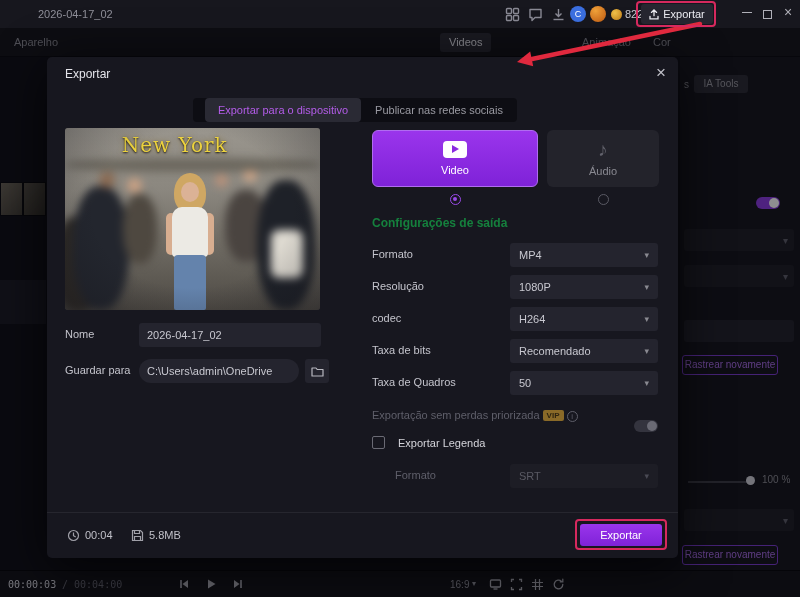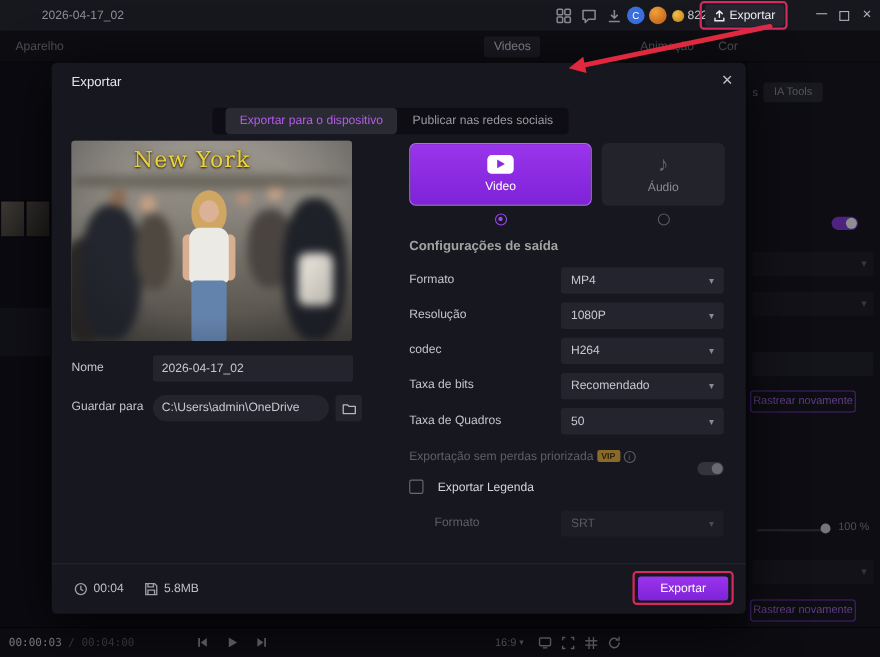--- a/index.html
+++ b/index.html
@@ -86,21 +86,21 @@
   #audio-btn { left:500px; top:73px; width:112px; height:57px; background:#23232b; }
   #audio-btn .lbl { color:#8a8a92; font-size:11px; }
   .vid-glyph { width:24px; height:17px; background:#ffffff; border-radius:4px; position:relative; }
   .vid-glyph::after { content:""; position:absolute; left:9px; top:4px; border-left:7px solid #8a2be0; border-top:4.5px solid transparent; border-bottom:4.5px solid transparent; }
   .note-glyph { font-size:19px; color:#62626c; line-height:19px; }
 
   .radio { width:11px; height:11px; border-radius:50%; border:1.5px solid #5a5a64; }
   .radio.sel { border-color:#9a4ae8; position:relative; }
   .radio.sel::after { content:""; position:absolute; left:2px; top:2px; width:4px; height:4px; border-radius:50%; background:#9a4ae8; }
 
-  .out-heading { font-size:12px; color:#a3a3a3; font-weight:bold; }
+  .out-heading { font-size:12px; color:#15803d; font-weight:bold; }
 
   .vip { display:inline-block; background:#8a6a28; color:#2e2410; font-size:8px; font-weight:bold; border-radius:2px; padding:1px 4px; vertical-align:1px; }
   .info-i { display:inline-block; width:11px; height:11px; border:1px solid #5f5f6a; border-radius:50%; color:#5f5f6a; font-size:8px; text-align:center; line-height:10px; vertical-align:0; }
   .toggle-off { width:24px; height:12px; background:#34343e; border-radius:6px; position:relative; }
   .toggle-off::after { content:""; position:absolute; right:1px; top:1px; width:10px; height:10px; border-radius:50%; background:#6a6a74; }
   .checkbox { width:13px; height:13px; border:1px solid #6a6a74; border-radius:2px; background:transparent; }
 
   .dlg-divider { left:0; top:455px; width:631px; height:1px; background:#26262e; }
   .foot-txt { font-size:11px; color:#c0c0c8; }
   #dlg-export-btn { left:533px; top:467px; width:82px; height:22px; background:linear-gradient(180deg,#9a35ec,#7f22d8); border-radius:3px; color:#fff; font-size:11px; text-align:center; line-height:22px; cursor:pointer; }

